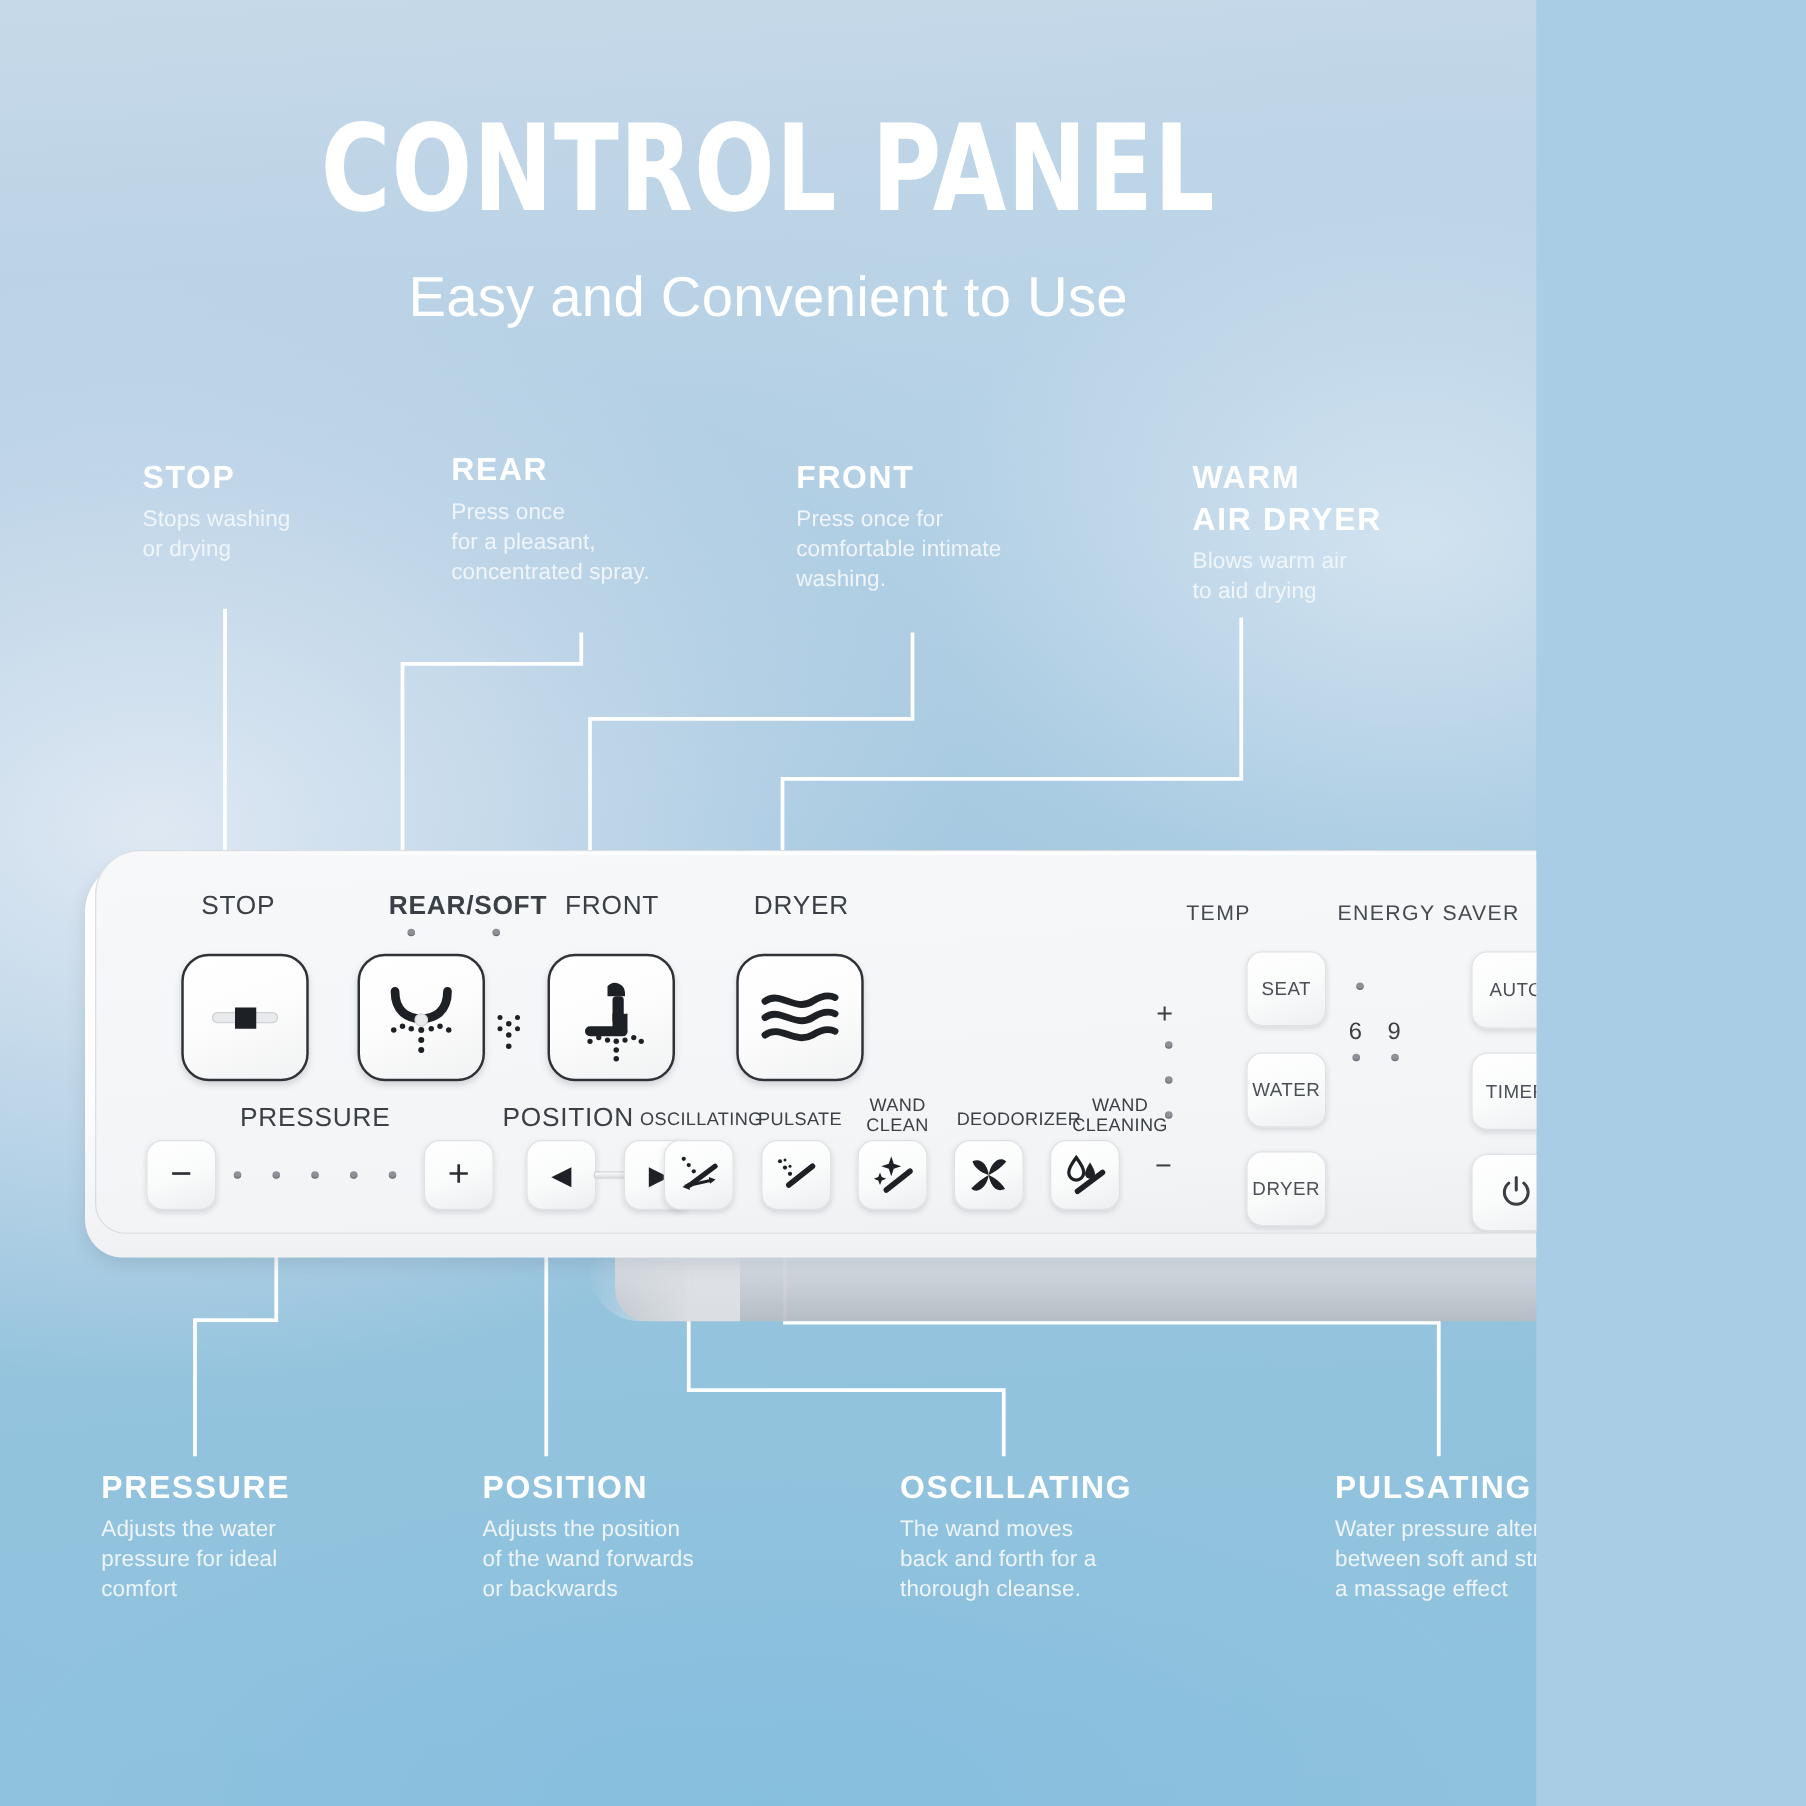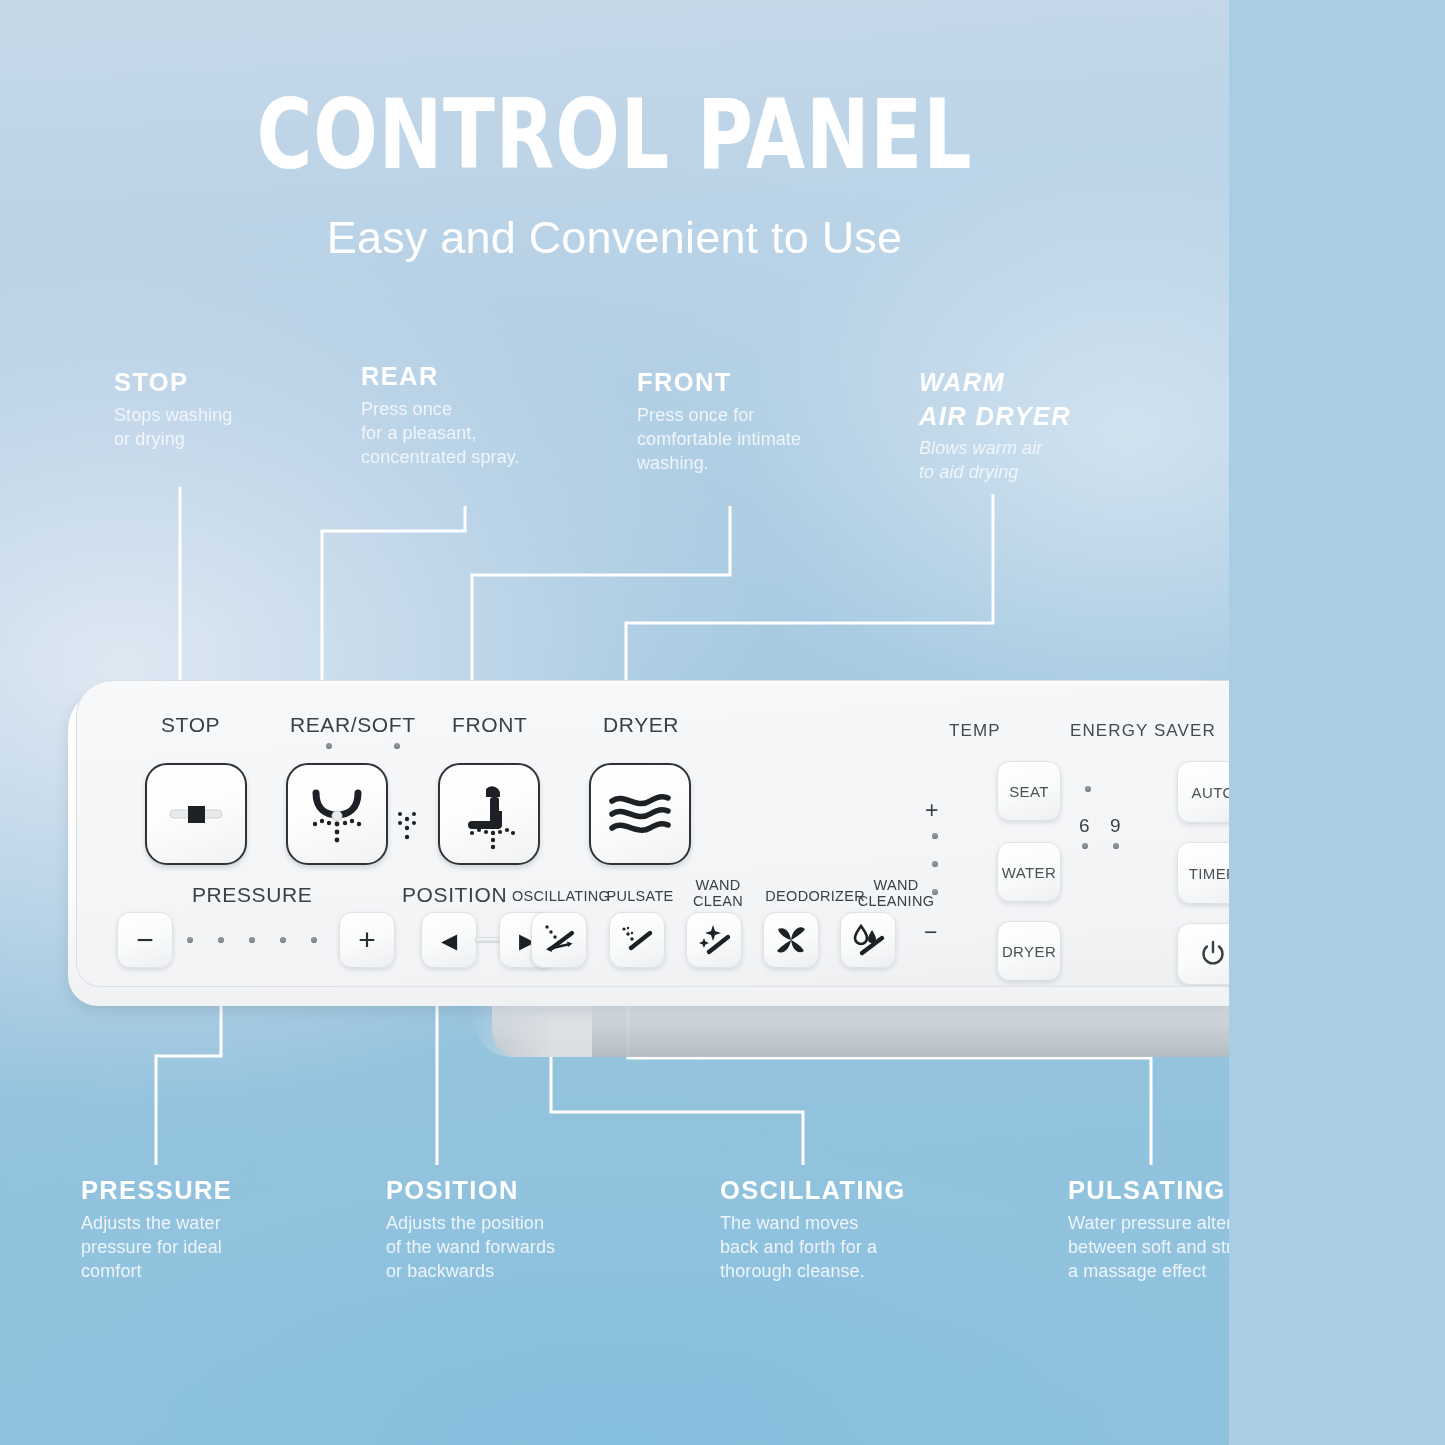--- a/index.html
+++ b/index.html
@@ -258,21 +258,21 @@
 concentrated spray.</div>
   </div>
 
   <div class="callout" style="left:637px; top:366px; width:262px;">
     <div class="ct-title">FRONT</div>
     <div class="ct-body">Press once for
 comfortable intimate
 washing.</div>
   </div>
 
-  <div class="callout" style="left:919px; top:366px; width:300px;font-style:italic;">
+  <div class="callout" style="left:954px; top:366px; width:300px;">
     <div class="ct-title">WARM
 AIR DRYER</div>
     <div class="ct-body">Blows warm air
 to aid drying</div>
   </div>
 
   <div class="callout" style="left:81px; top:1174px; width:250px;">
     <div class="ct-title">PRESSURE</div>
     <div class="ct-body">Adjusts the water
 pressure for ideal
@@ -301,21 +301,21 @@
   </div>
 
   <div id="panel-wrap">
     <div class="panel-skirt"></div>
     <div class="panel-skirt-fade"></div>
     <div class="panel-lip"></div>
 
     <div class="panel-face">
 
       <div class="plabel" style="left:84px; top:32px;">STOP</div>
-      <div class="plabel" style="left:213px; top:32px;">REAR/SOFT</div>
+      <div class="plabel" style="left:234px; top:32px;font-weight:bold;">REAR/SOFT</div>
       <div class="plabel" style="left:375px; top:32px;">FRONT</div>
       <div class="plabel" style="left:526px; top:32px;">DRYER</div>
       <div class="plabel-md" style="left:872px; top:40px;">TEMP</div>
       <div class="plabel-md" style="left:976px; top:40px;margin-left:17px;">ENERGY SAVER</div>
 
       <div class="dot-ind" style="left:249px; top:62px;"></div>
       <div class="dot-ind" style="left:317px; top:62px;"></div>
 
       <div class="btn-big" style="left:68px; top:82px;">
         <svg width="60" height="30" viewBox="0 0 60 30">

